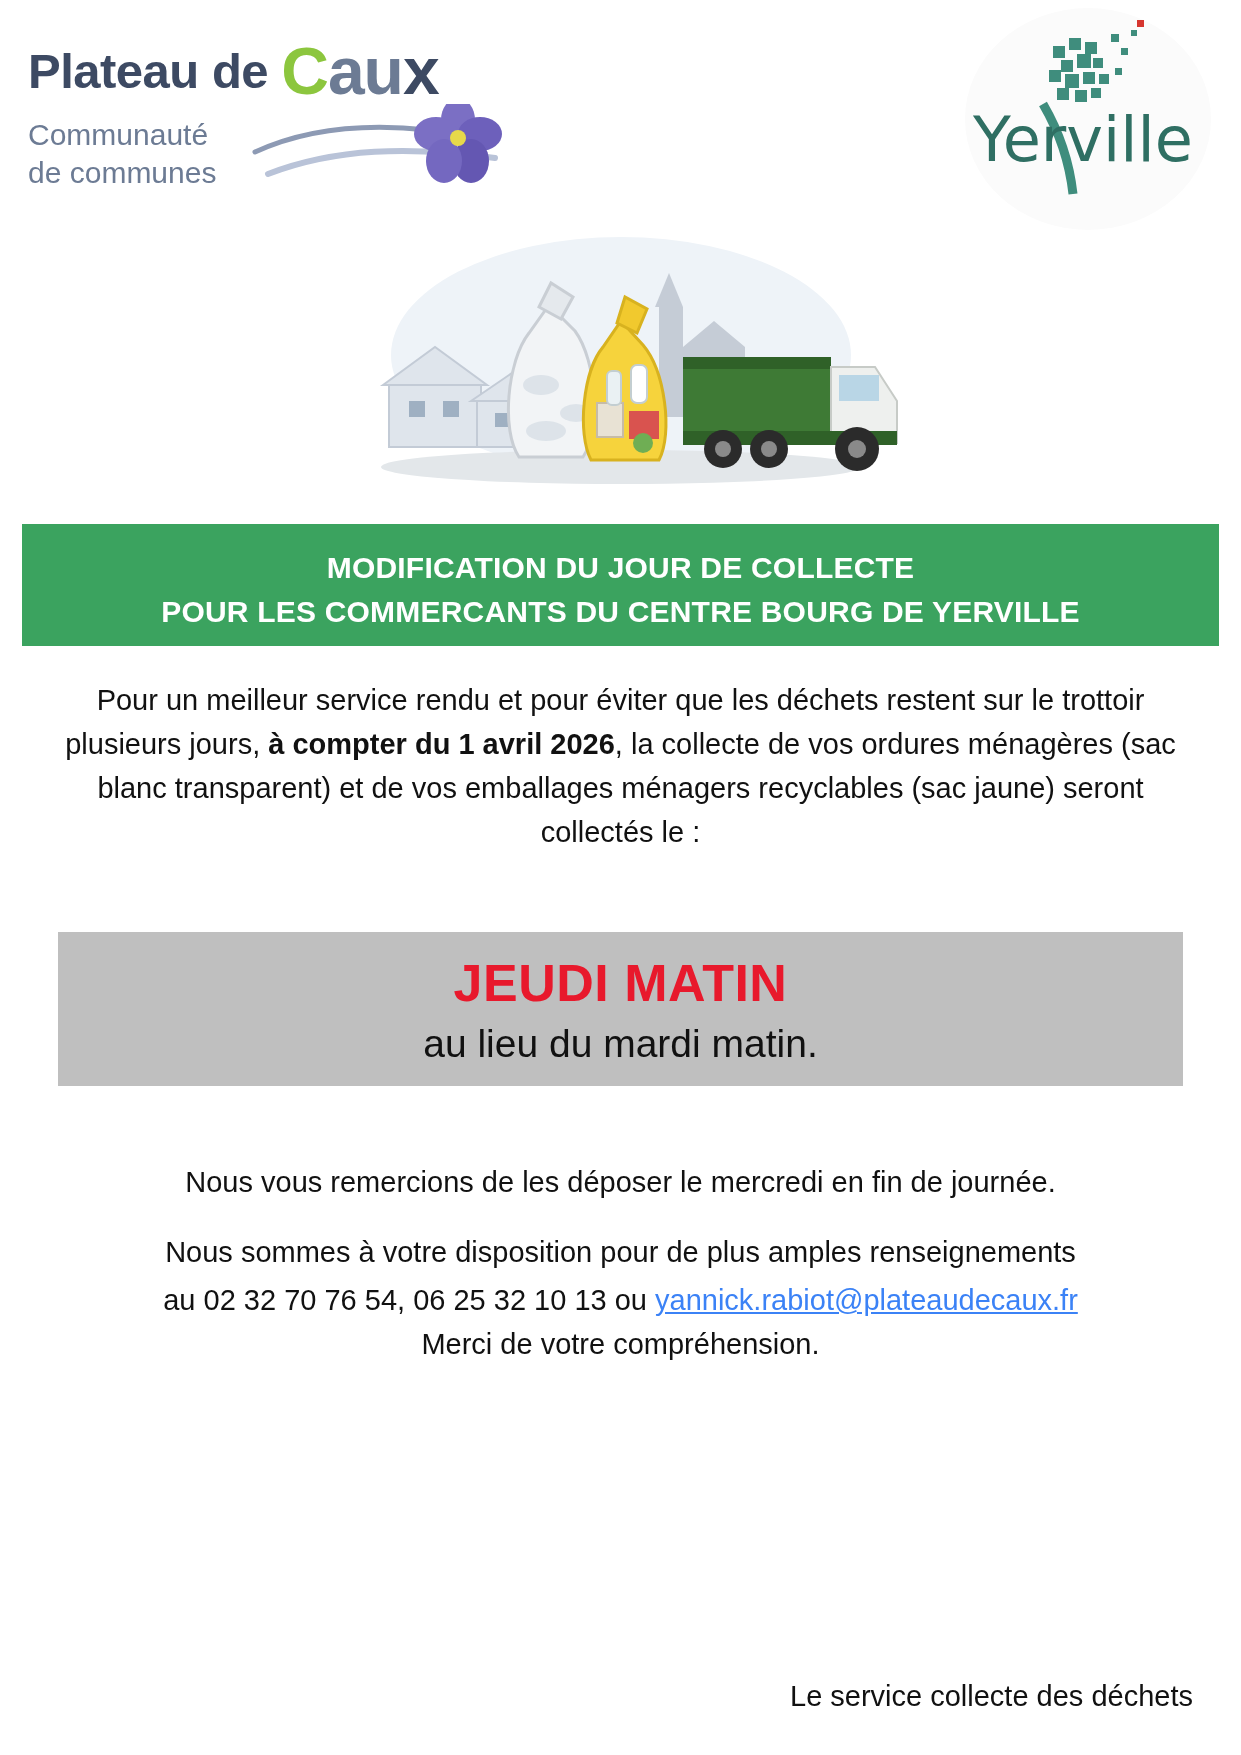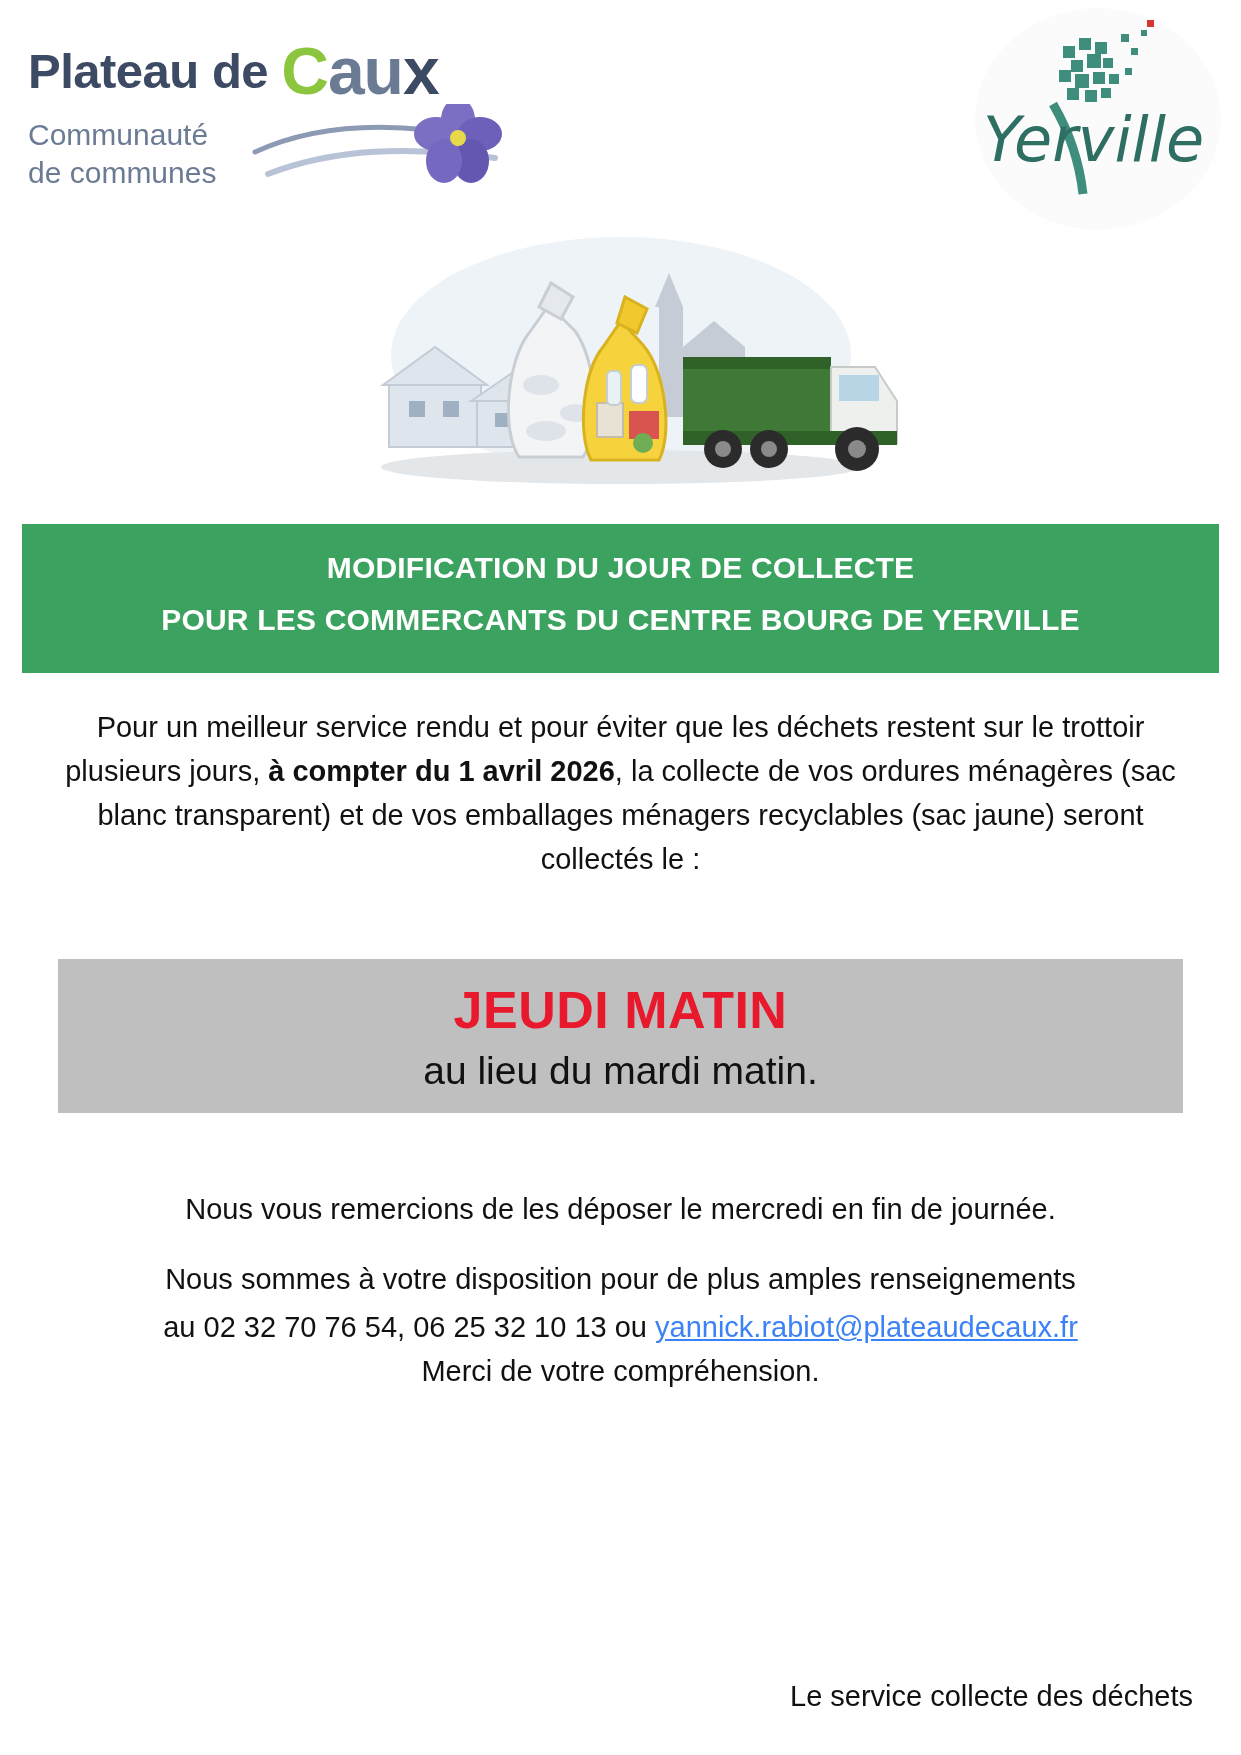--- a/index.html
+++ b/index.html
@@ -63,25 +63,24 @@
   .logo-left-deco {
     position: absolute;
     left: 250px;
     top: 104px;
     width: 300px;
     height: 100px;
   }
 
   .logo-right {
     position: absolute;
-    right: 16px;
+    right: 26px;
     top: 8px;
     width: 250px;
     height: 222px;
-    font-style: italic;
   }
   .logo-right .circle {
     position: absolute;
     left: 0; top: 0;
     width: 246px; height: 222px;
     border-radius: 50%;
     background: #fbfbfb;
   }
   .logo-right .town-name {
     position: absolute;
@@ -100,27 +99,27 @@
     width: 660px;
     height: 275px;
   }
 
   
   .banner {
     margin: 14px 22px 0 22px;
     background: #3ba35f;
     color: #ffffff;
     text-align: center;
-    padding: 22px 10px 32px 10px;
+    padding: 22px 10px 13px 10px;
     font-size: 30px;
     font-weight: bold;
     line-height: 1.45;
     letter-spacing: 0.2px;
   }
-  .banner .l2 { display: block; margin-top: 8px; }
+  .banner .l2 { display: block; }
 
   
   .intro {
     margin: 32px 40px 0 40px;
     text-align: center;
     font-size: 29px;
     line-height: 1.52;
     color: #111111;
   }
   .intro b { font-weight: bold; }

